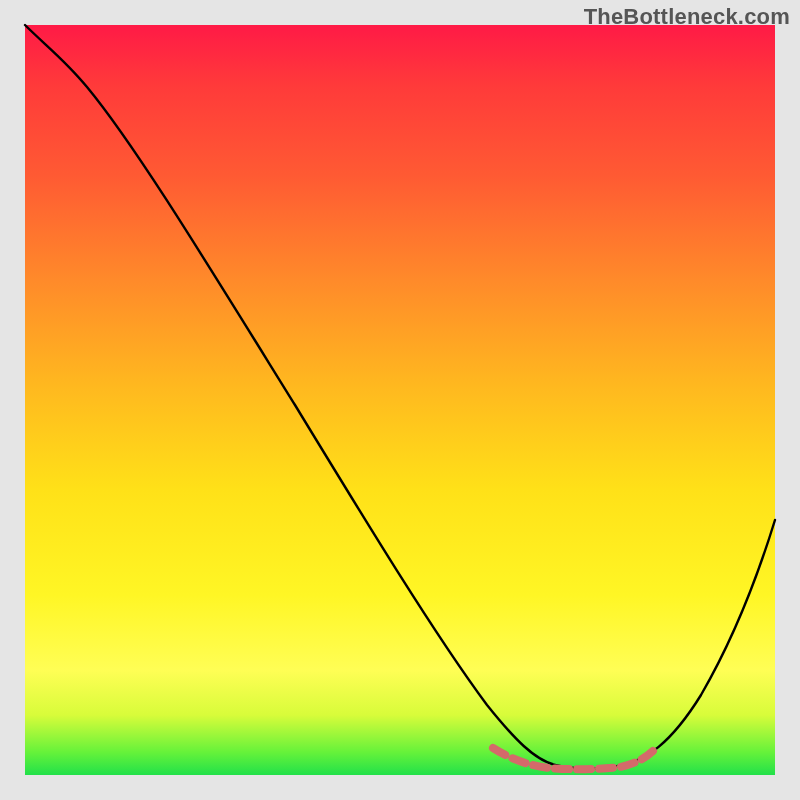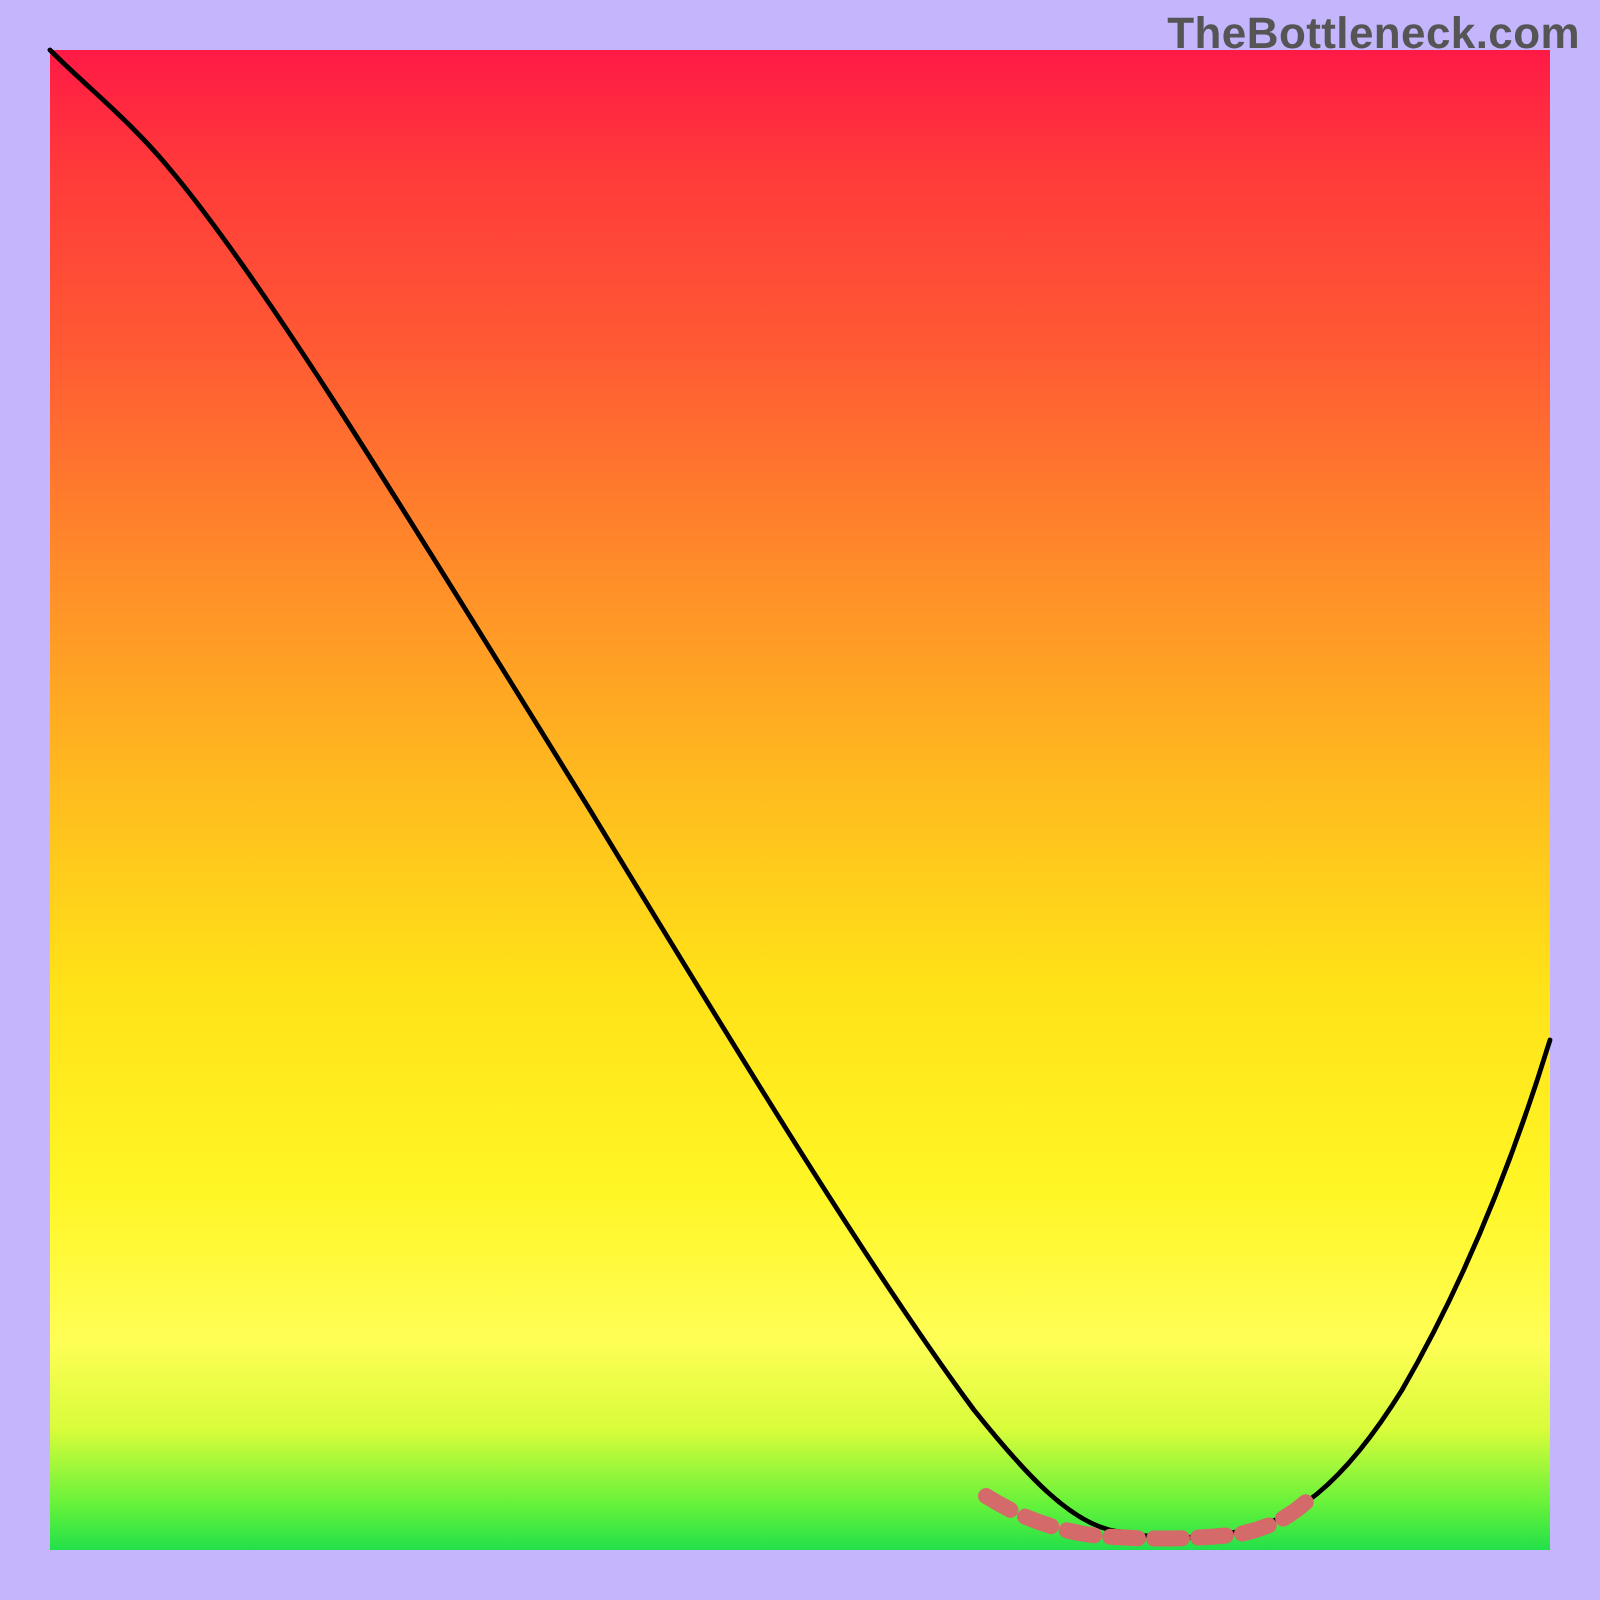--- a/index.html
+++ b/index.html
@@ -8,21 +8,21 @@
     width: 800px;
     height: 800px;
     background: #000;
     font-family: Arial, Helvetica, sans-serif;
     overflow: hidden;
   }
   .canvas {
     position: relative;
     width: 800px;
     height: 800px;
-    background: #c4b5fd;
+    background: #e5e5e5;
   }
   .watermark {
     position: absolute;
     top: 4px;
     right: 10px;
     color: #555;
     font-size: 22px;
     font-weight: 600;
     letter-spacing: 0.2px;
     user-select: none;

